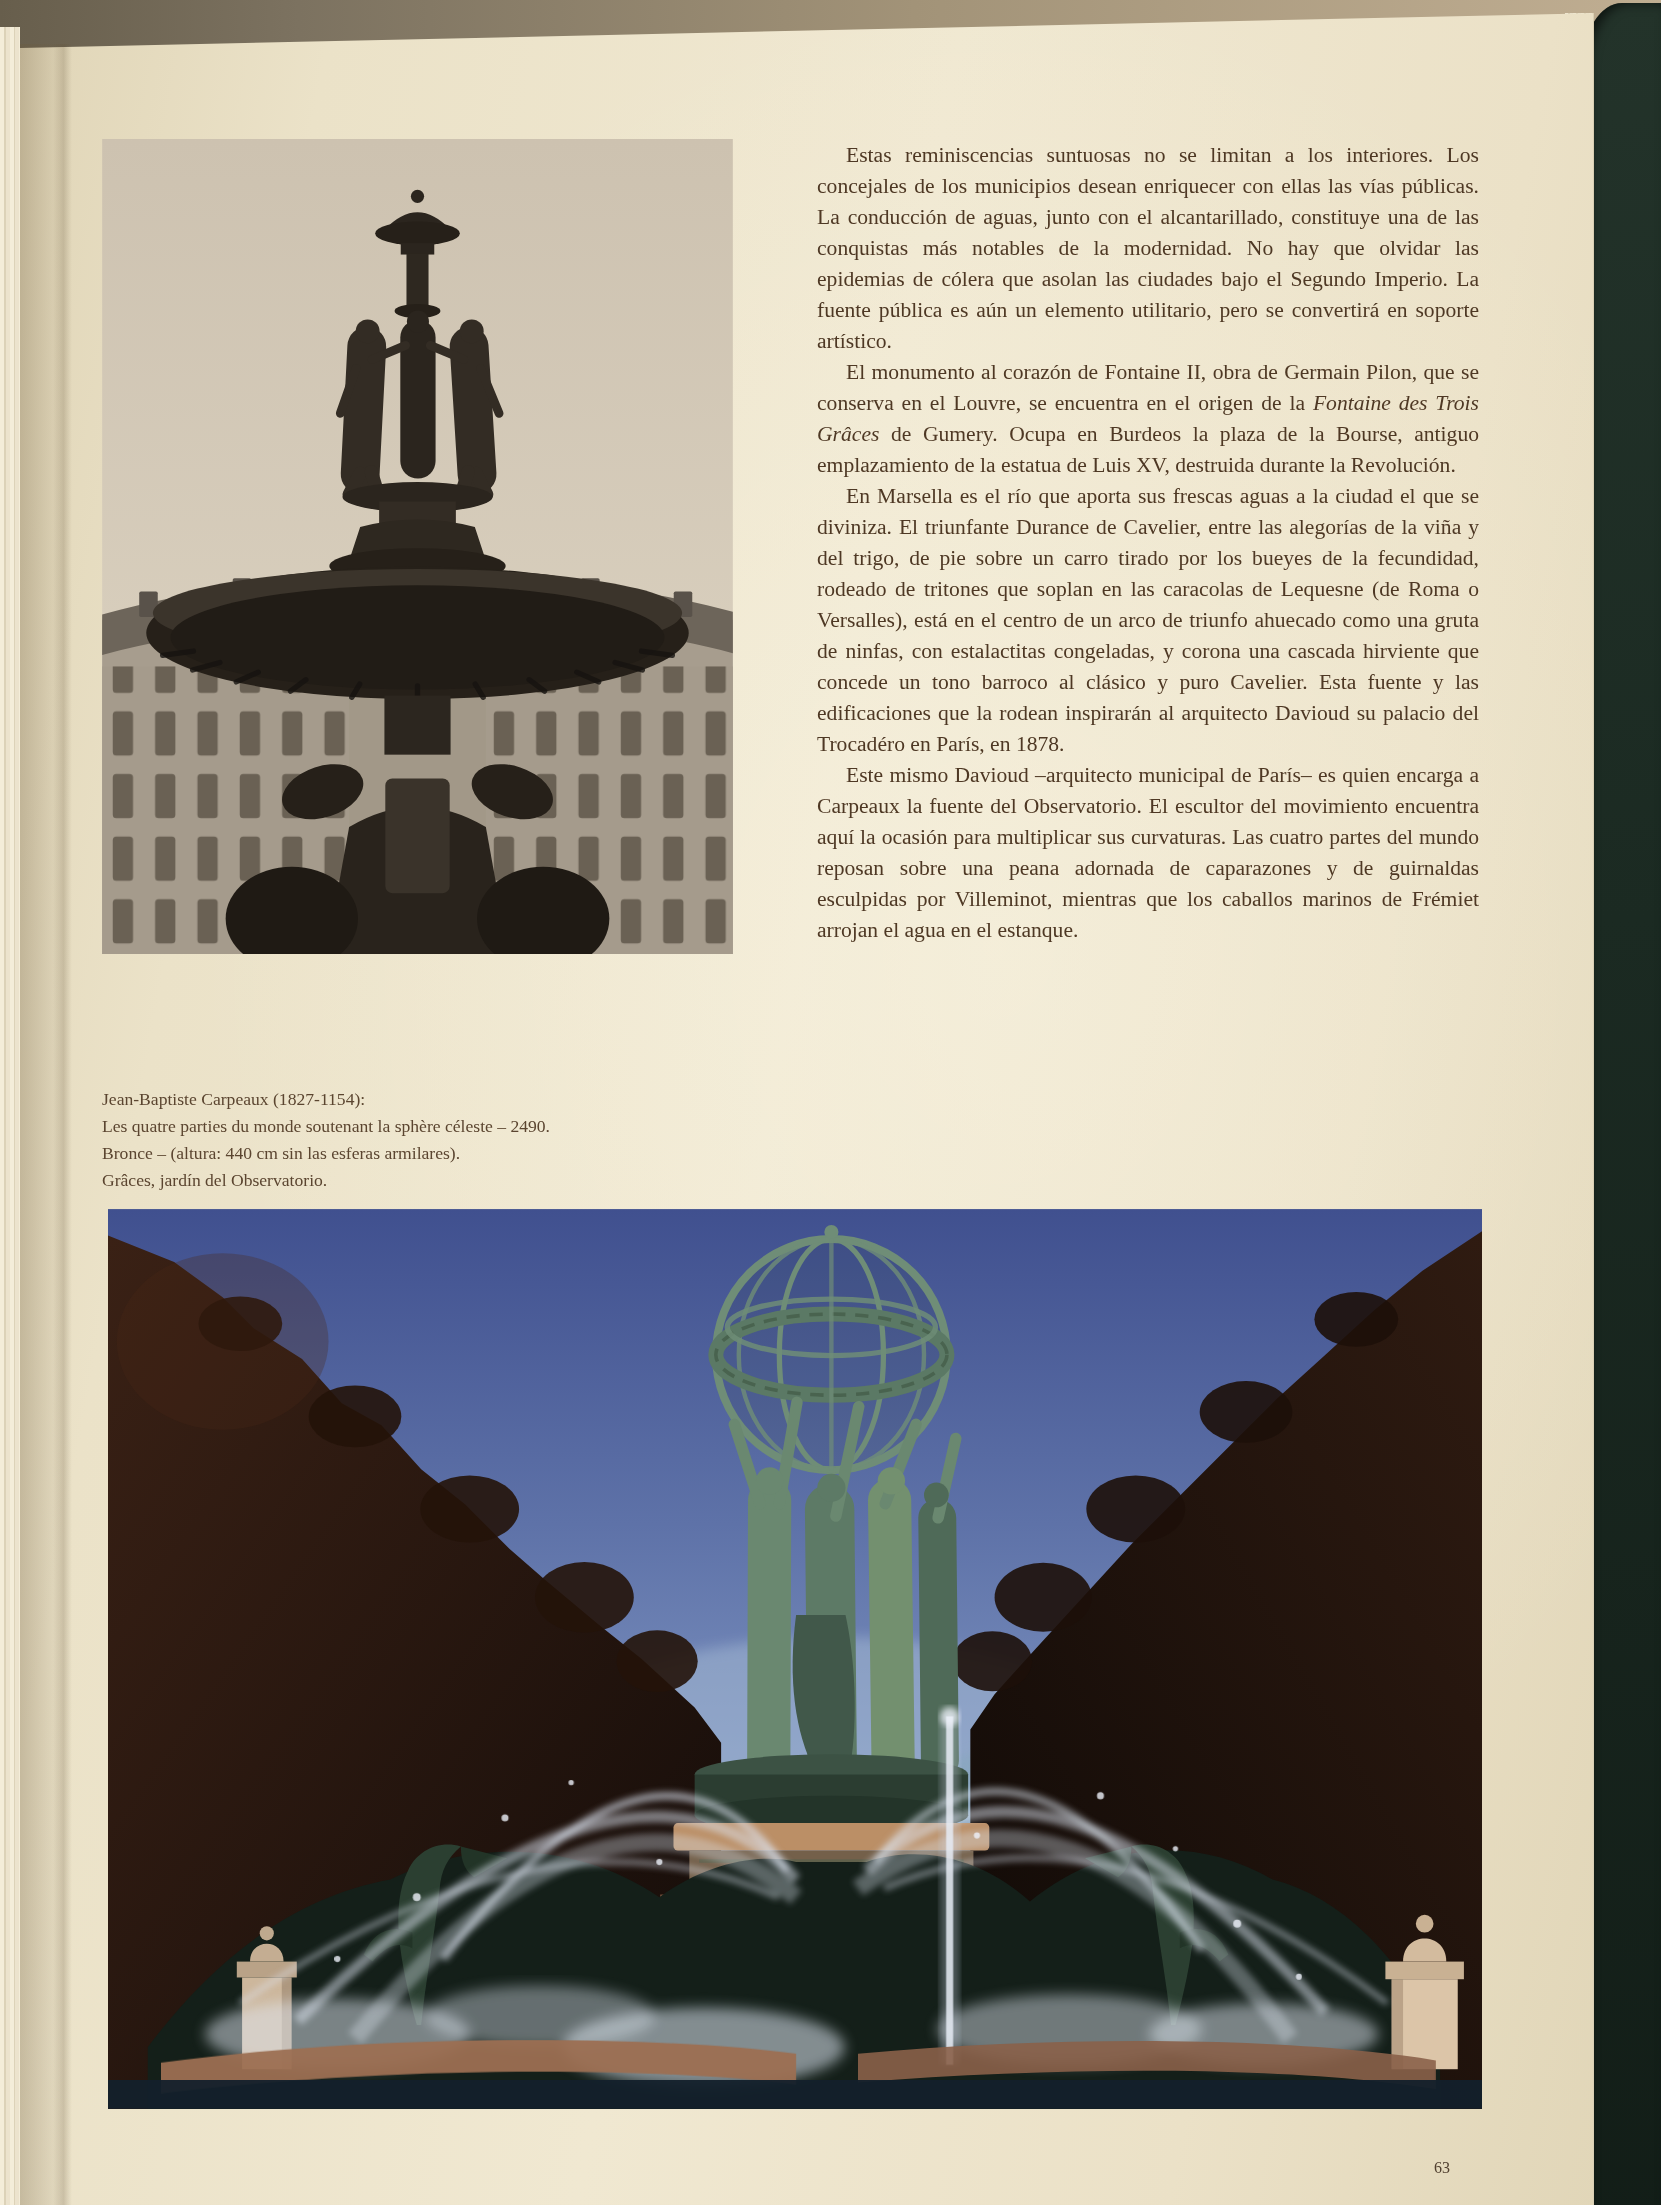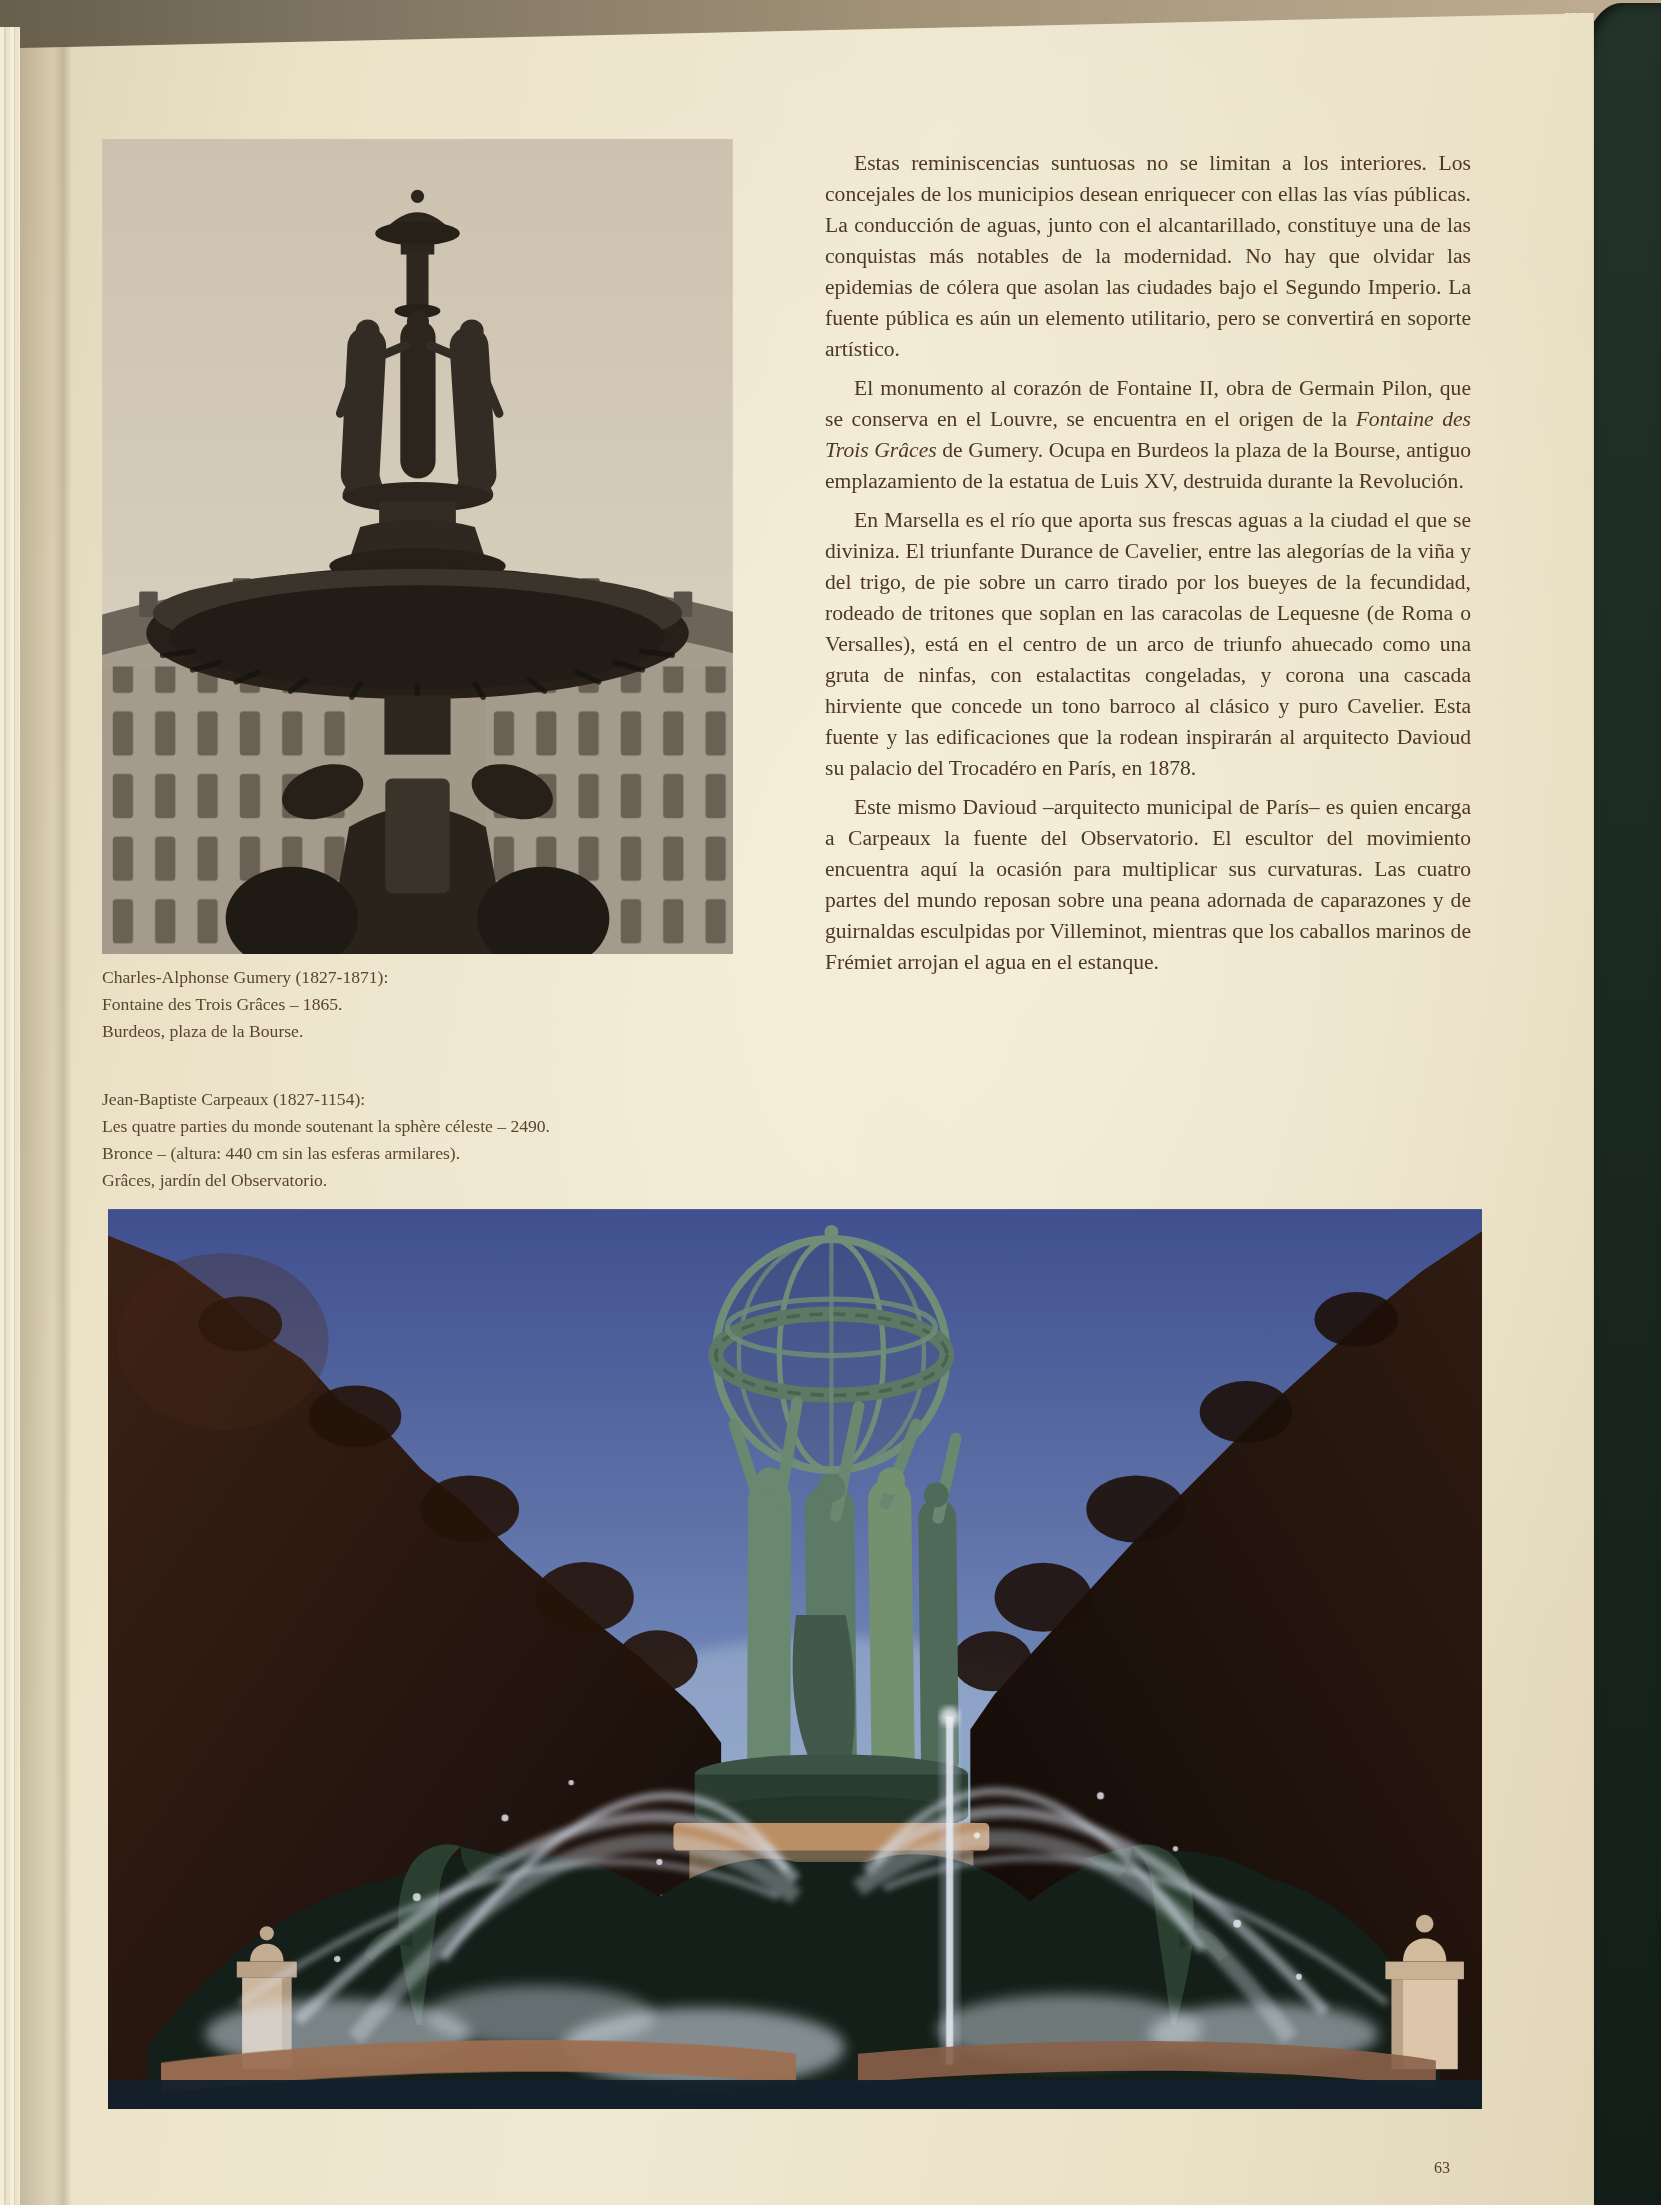--- a/index.html
+++ b/index.html
@@ -27,21 +27,21 @@
   .gutter-shade{left:20px;top:44px;width:49px;height:2207px;
     background:linear-gradient(90deg,rgba(110,92,60,.30) 0%,rgba(110,92,60,0) 100%);}
   .crease{left:53px;top:44px;width:19.4px;height:2207px;
     background:linear-gradient(90deg,rgba(99,82,54,0) 0%,rgba(99,82,54,.22) 55%,rgba(99,82,54,0) 100%);}
   
   .photo{position:absolute;display:block;}
   
   .caption p{margin:0;white-space:nowrap;font-size:17.6px;line-height:27px;color:#5b4530;}
   
   .article{color:#4e3824;}
-  .article p{margin:8px;text-indent:29px;text-align:justify;font-size:21.6px;line-height:31px;}
+  .article p{margin:0;text-indent:29px;text-align:justify;font-size:21.6px;line-height:31px;}
   .page-number{font-size:16px;color:#514030;}
 </style>
 </head>
 <body>
 
 <div class="root">
 
   <div class="abs surface-top"></div>
 
   <div class="abs cover-right"></div>
@@ -130,25 +130,20 @@
       <rect x="640" y="1262" width="150" height="134" fill="#2c261f"></rect>
       <ellipse cx="500" cy="1480" rx="95" ry="58" fill="#262019" transform="rotate(-18 500 1480)"></ellipse>
       <ellipse cx="930" cy="1480" rx="95" ry="58" fill="#262019" transform="rotate(18 930 1480)"></ellipse>
       <path d="M560,1560 Q715,1468 870,1560 L922,1848 H508 Z" fill="#29231c"></path>
       <rect x="642" y="1450" width="146" height="260" rx="16" fill="#3a332a"></rect>
       <ellipse cx="430" cy="1768" rx="150" ry="118" fill="#1f1a14"></ellipse>
       <ellipse cx="1000" cy="1768" rx="150" ry="118" fill="#1f1a14"></ellipse>
     </g>
   </svg>
 
-  <div class="abs caption" style="left:102px;top:964px">
-    <p>Charles-Alphonse Gumery (1827-1871):</p>
-    <p>Fontaine des Trois Grâces – 1865.</p>
-    <p>Burdeos, plaza de la Bourse.</p>
-  </div>
 
   <div class="abs caption" style="left:102px;top:1086px">
     <p>Jean-Baptiste Carpeaux (1827-1154):</p>
     <p>Les quatre parties du monde soutenant la sphère céleste – 2490.</p>
     <p>Bronce – (altura: 440 cm sin las esferas armilares).</p>
     <p>Grâces, jardín del Observatorio.</p>
   </div>
 
   <div class="abs article" style="left:817px;top:140px;width:662px">
     <p>Estas reminiscencias suntuosas no se limitan a los interiores. Los concejales de los municipios desean enriquecer con ellas las vías públicas. La conducción de aguas, junto con el alcantarillado, constituye una de las conquistas más notables de la modernidad. No hay que olvidar las epidemias de cólera que asolan las ciudades bajo el Segundo Imperio. La fuente pública es aún un elemento utilitario, pero se convertirá en soporte artístico.</p>

